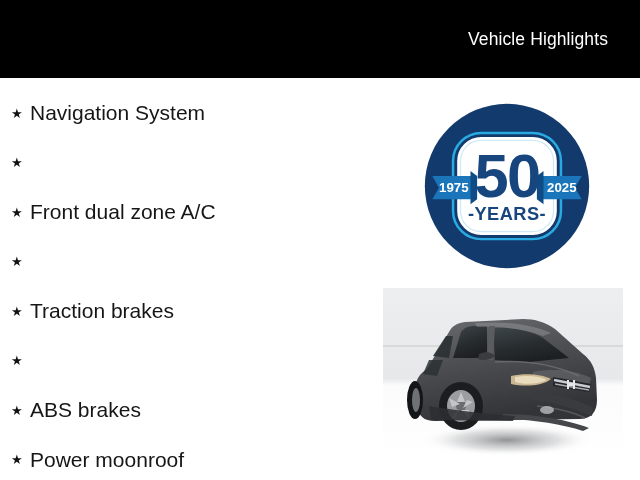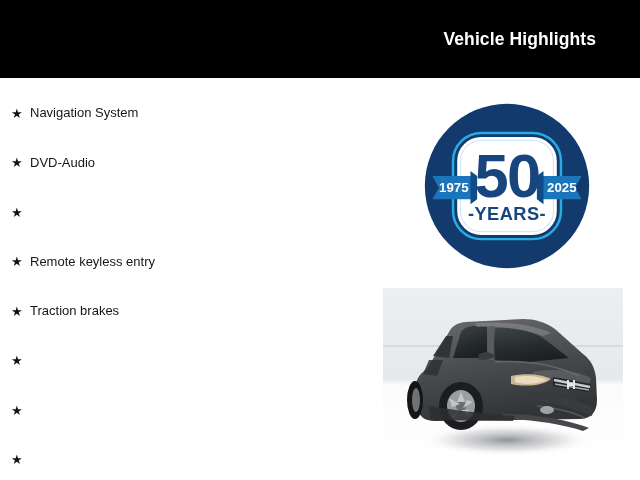--- a/index.html
+++ b/index.html
@@ -26,25 +26,25 @@
     position: absolute;
     left: 0;
     top: 0;
     width: 640px;
     height: 78px;
     background: #000000;
     box-sizing: border-box;
   }
   .header-title {
     position: absolute;
-    right: 44px;
+    right: 32px;
     top: 29px;
     color: #ffffff;
     font-size: 17.5px;
-    font-weight: 700;
+    font-weight: 400;
     letter-spacing: 0.1px;
     line-height: 20px;
     white-space: nowrap;
   }
 
   
   .highlights-list {
     position: absolute;
     left: 0;
     top: 88px;
@@ -63,21 +63,21 @@
   .star-icon {
     position: absolute;
     left: 11px;
     top: 50%;
     transform: translateY(-50%);
     font-size: 13px;
     line-height: 1;
     color: #111111;
   }
   .highlight-label {
-    font-size: 13px;
+    font-size: 21px;
     color: #161616;
     line-height: 19px;
     white-space: nowrap;
   }
 
   
   .badge-wrap {
     position: absolute;
     left: 424px;
     top: 103px;
@@ -118,47 +118,48 @@
 
   <ul class="highlights-list">
 
     <li class="highlight-item">
       <span class="star-icon">★</span>
       <span class="highlight-label">Navigation System</span>
     </li>
 
     <li class="highlight-item">
       <span class="star-icon">★</span>
-      <span class="highlight-label">DVD-Audio</span>
-    </li>
-
-    <li class="highlight-item">
-      <span class="star-icon">★</span>
-    </li>
-
-    <li class="highlight-item">
-      <span class="star-icon">★</span>
-      <span class="highlight-label">Remote keyless entry</span>
+    </li>
+
+    <li class="highlight-item">
+      <span class="star-icon">★</span>
+      <span class="highlight-label">Front dual zone A/C</span>
+    </li>
+
+    <li class="highlight-item">
+      <span class="star-icon">★</span>
     </li>
 
     <li class="highlight-item">
       <span class="star-icon">★</span>
       <span class="highlight-label">Traction brakes</span>
     </li>
 
     <li class="highlight-item">
       <span class="star-icon">★</span>
     </li>
 
     <li class="highlight-item">
       <span class="star-icon">★</span>
-    </li>
-
-    <li class="highlight-item">
-      <span class="star-icon">★</span>
+      <span class="highlight-label">ABS brakes</span>
+    </li>
+
+    <li class="highlight-item">
+      <span class="star-icon">★</span>
+      <span class="highlight-label">Power moonroof</span>
     </li>
 
   </ul>
 
   <div class="badge-wrap">
     <svg class="badge-svg" viewBox="0 0 200 200">
 
       <circle cx="100" cy="100" r="99" fill="#123a6d"></circle>
 
       <g>

